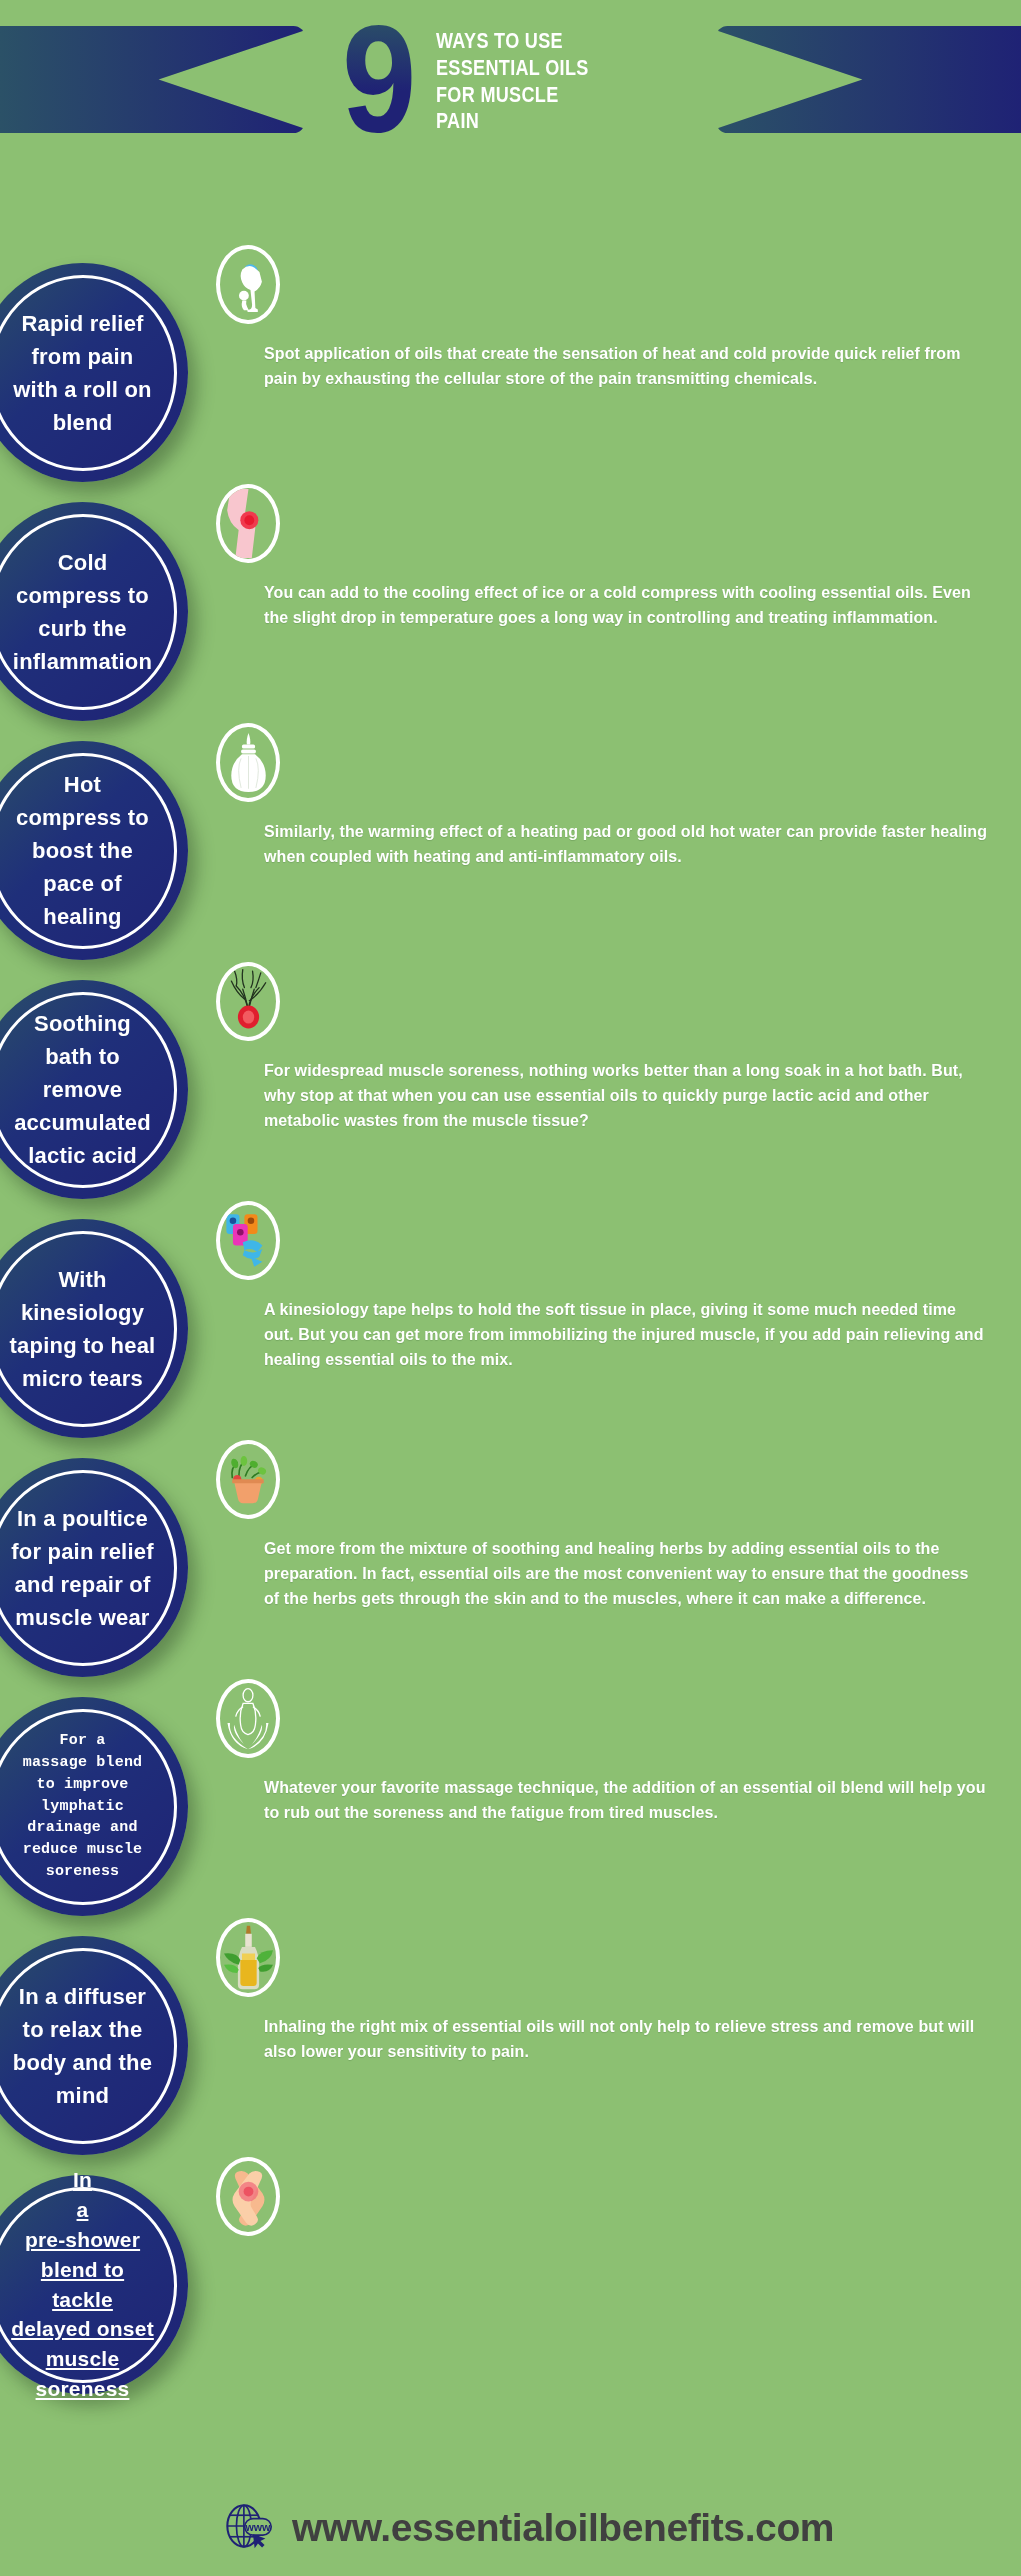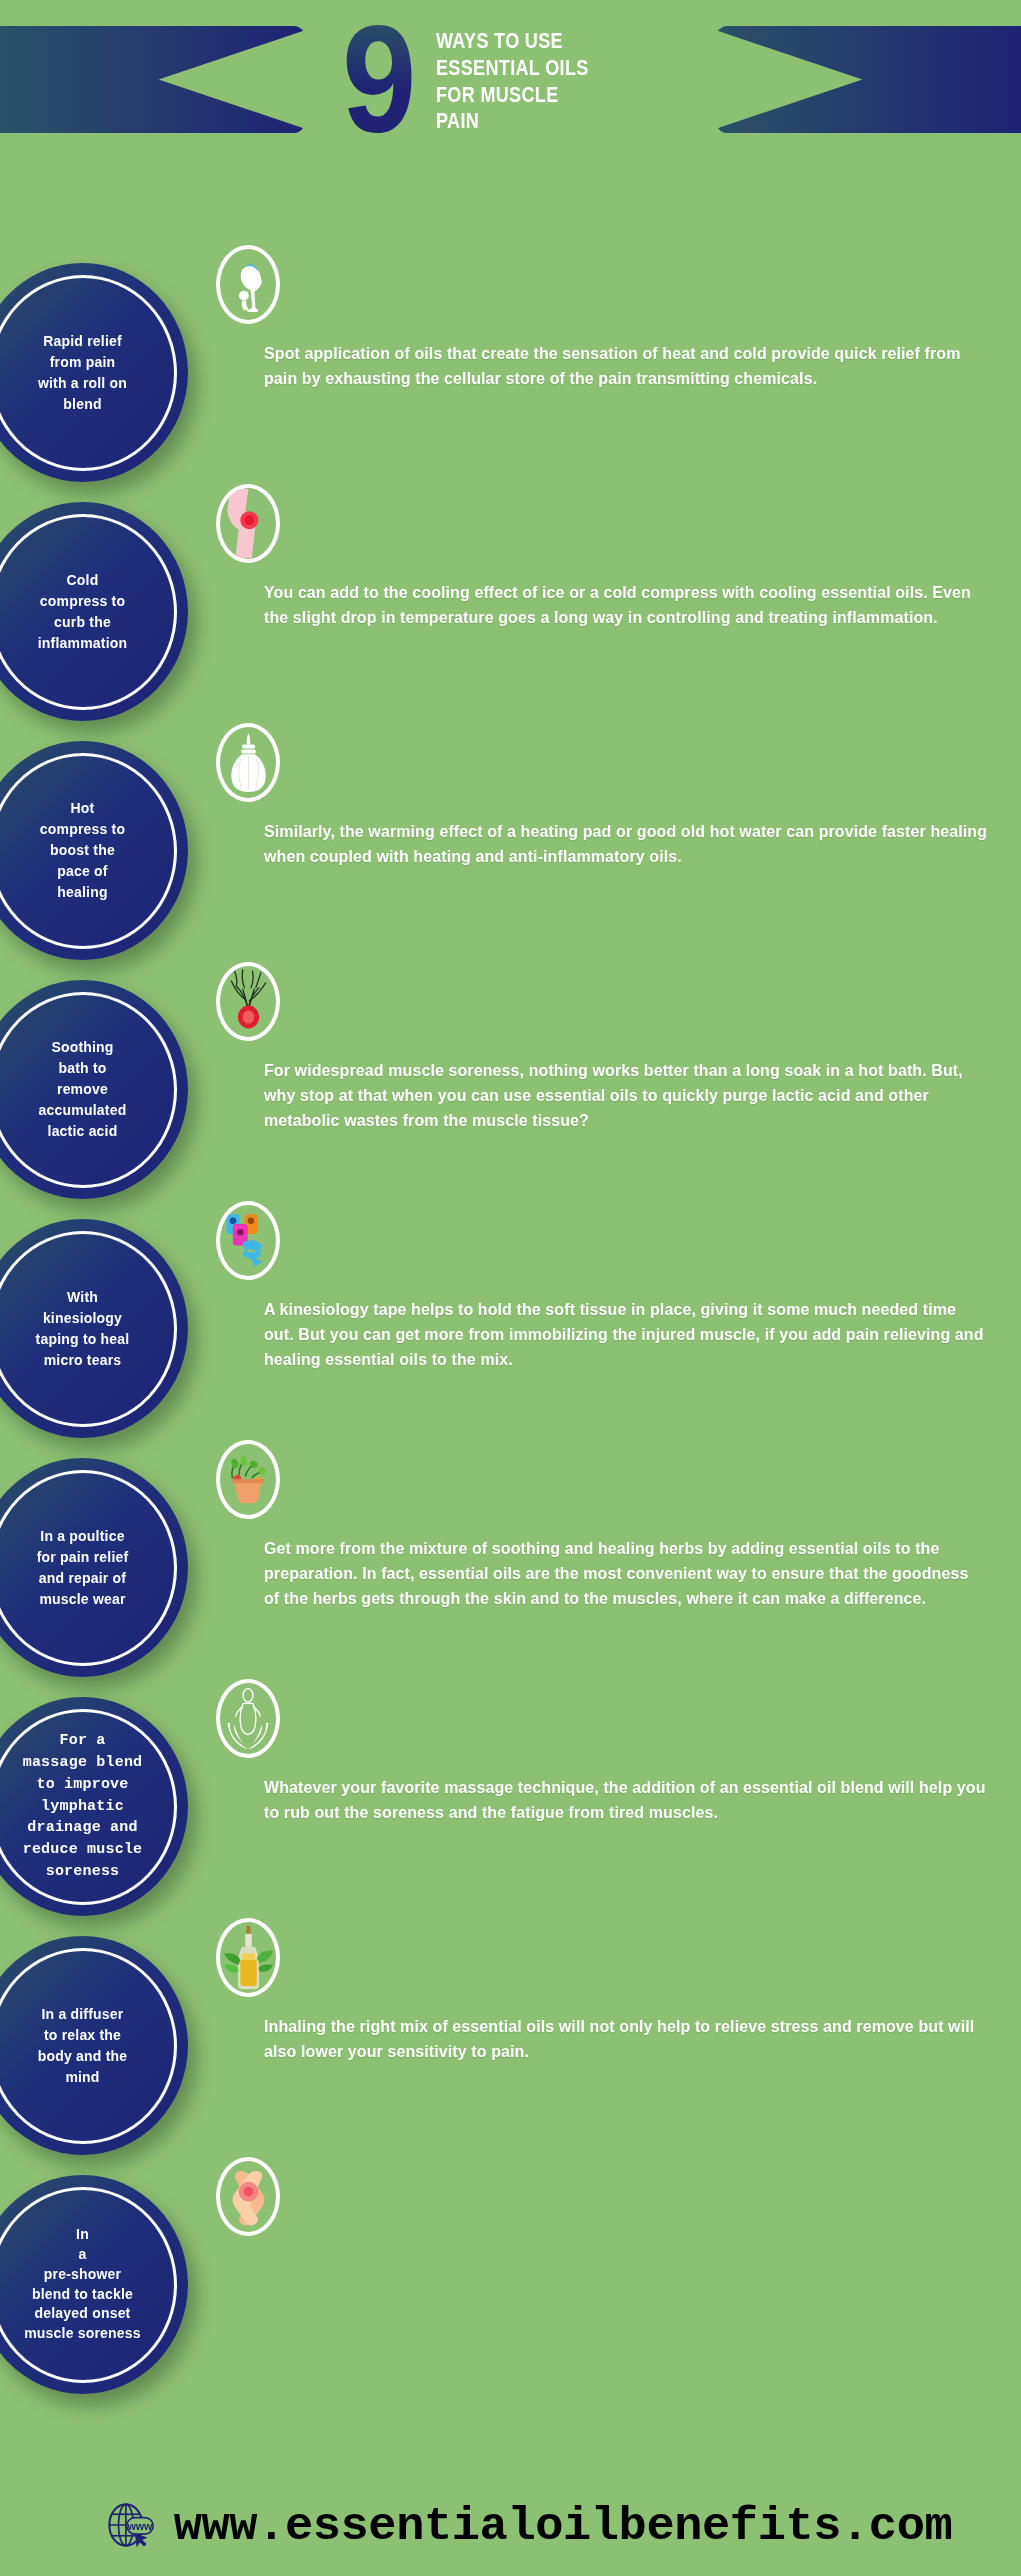--- a/index.html
+++ b/index.html
@@ -132,29 +132,29 @@
     pointer-events: none;
   }
 
   .badge-label {
     position: relative;
     z-index: 2;
     width: 150px;
     text-align: center;
     color: #ffffff;
     font-family: "Liberation Sans", sans-serif;
-    font-size: 14px;
+    font-size: 22px;
     font-weight: 700;
     line-height: 1.5;
     letter-spacing: 0.2px;
     white-space: pre-line;
   }
 
   .badge-label.small { font-size: 15px; line-height: 1.45; font-family: Liberation Mono, monospace; }
-  .badge-label.xsmall { font-size: 14px; line-height: 1.42; }
+  .badge-label.xsmall { font-size: 21px; line-height: 1.42; text-decoration: underline; }
 
   
   .icon-bubble {
     position: absolute;
     left: 216px;
     top: -18px;
     width: 64px;
     height: 79px;
     border-radius: 50%;
     border: 4.1px solid #ffffff;
@@ -188,23 +188,23 @@
     left: 0;
     width: 1021px;
     display: flex;
     align-items: center;
     justify-content: center;
     gap: 15px;
     padding-left: 37px;
   }
 
   .footer-url {
-    color: #000000;
-    font-family: Liberation Mono, monospace;
-    font-size: 47px;
+    color: #404040;
+    font-family: Liberation Sans, sans-serif;
+    font-size: 39px;
     font-weight: 700;
     letter-spacing: -0.4px;
   }
 </style>
 </head>
 <body>
 
 <div class="infographic">
 
   <div class="header">

